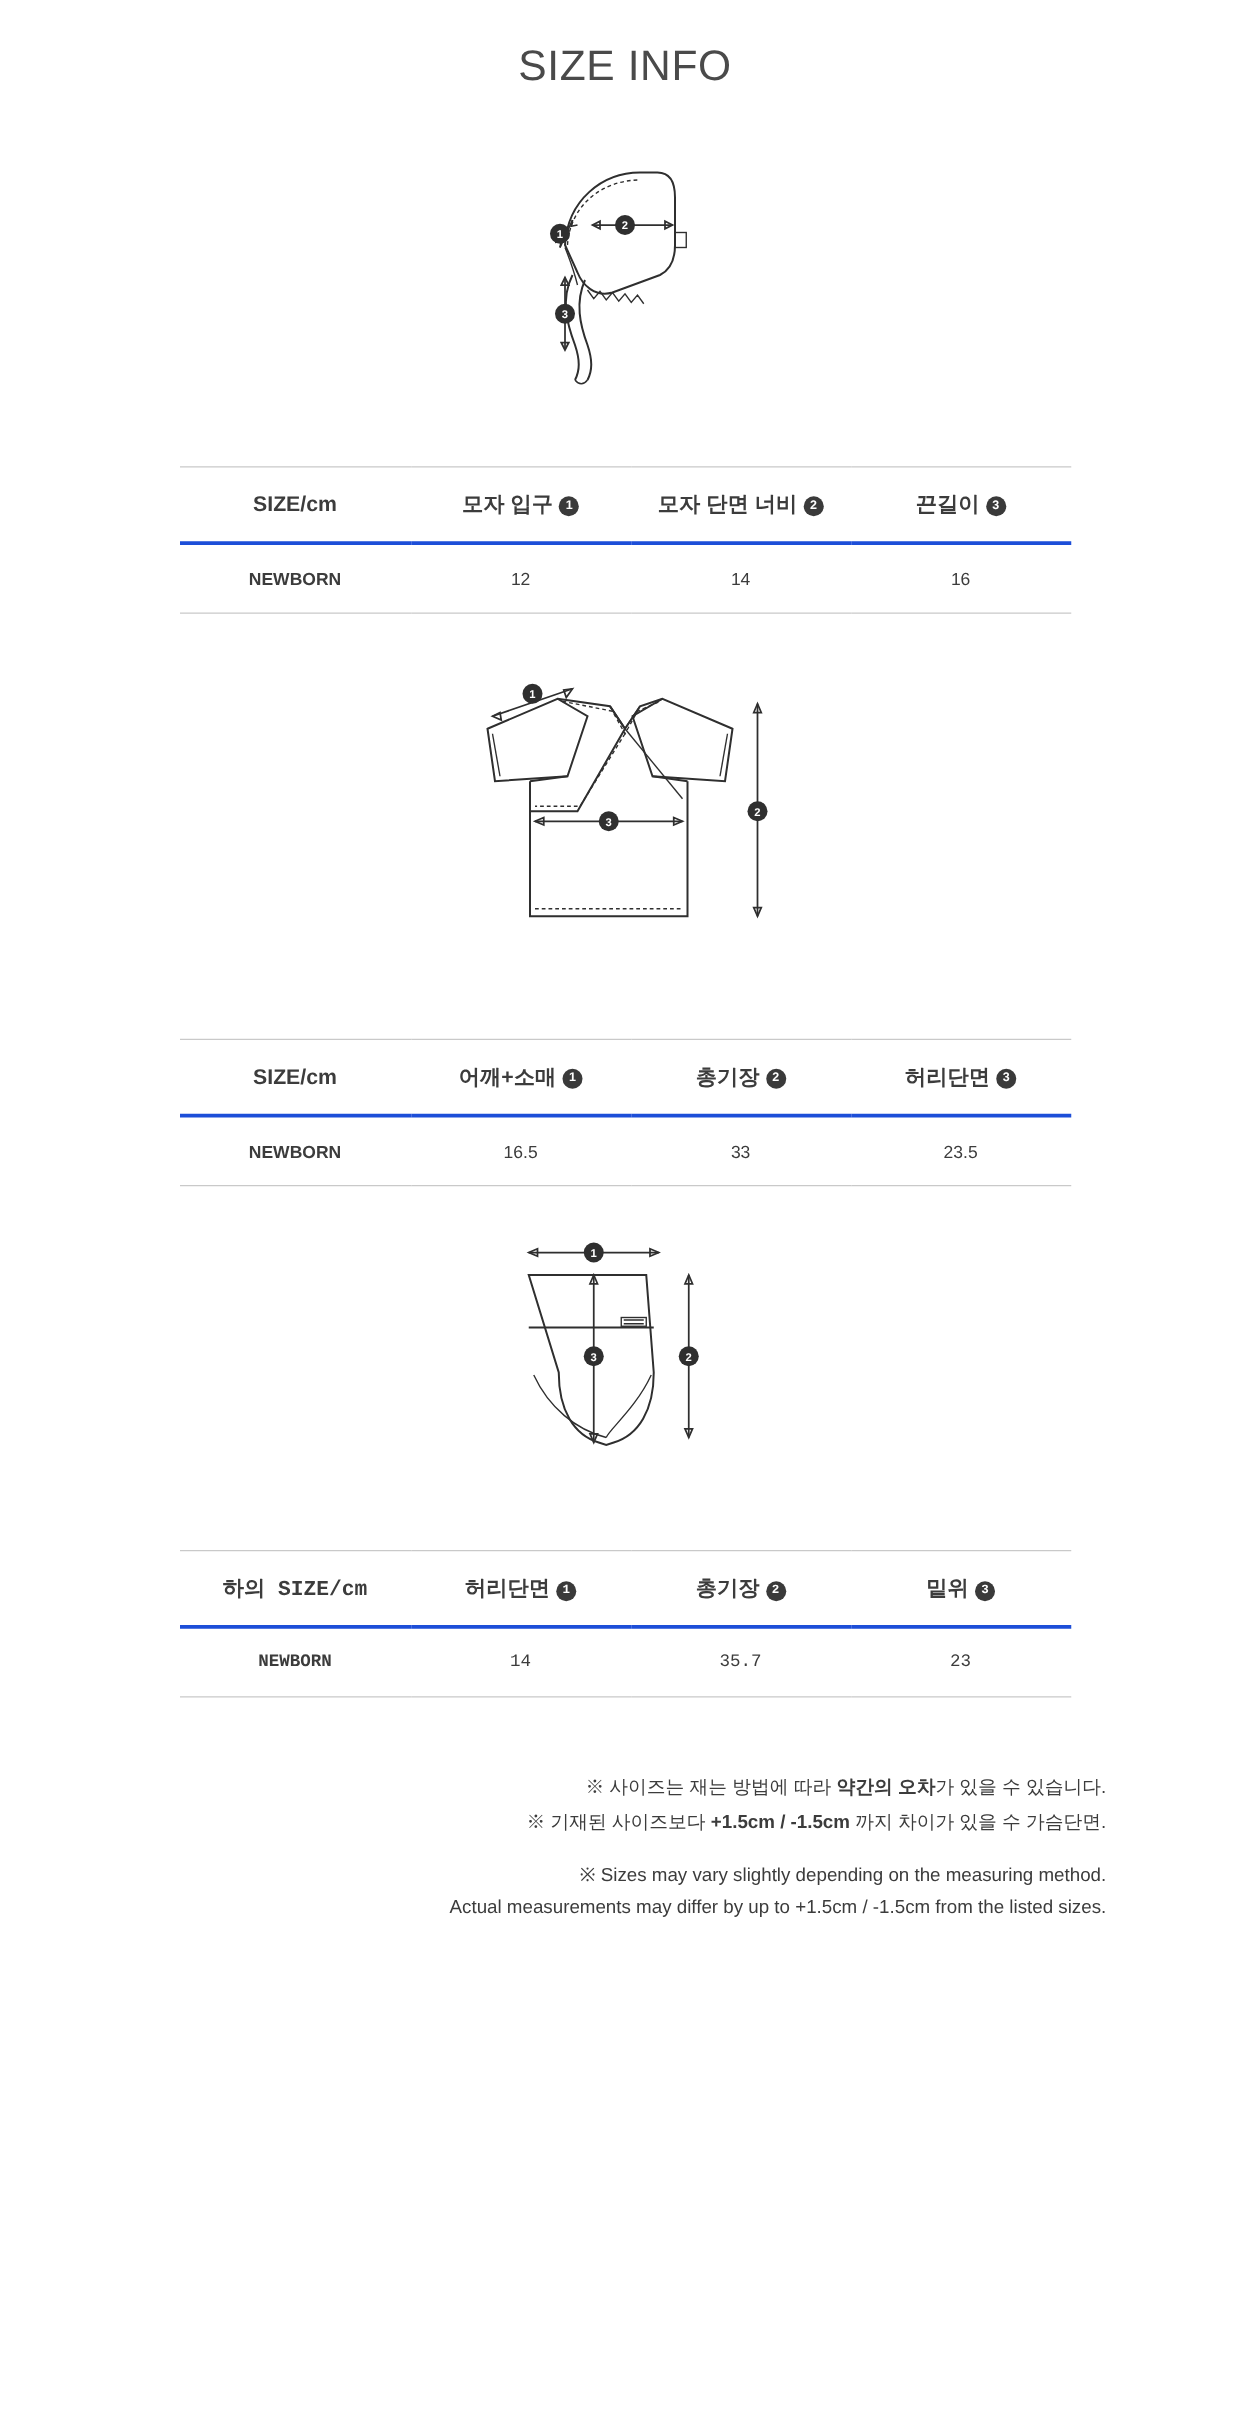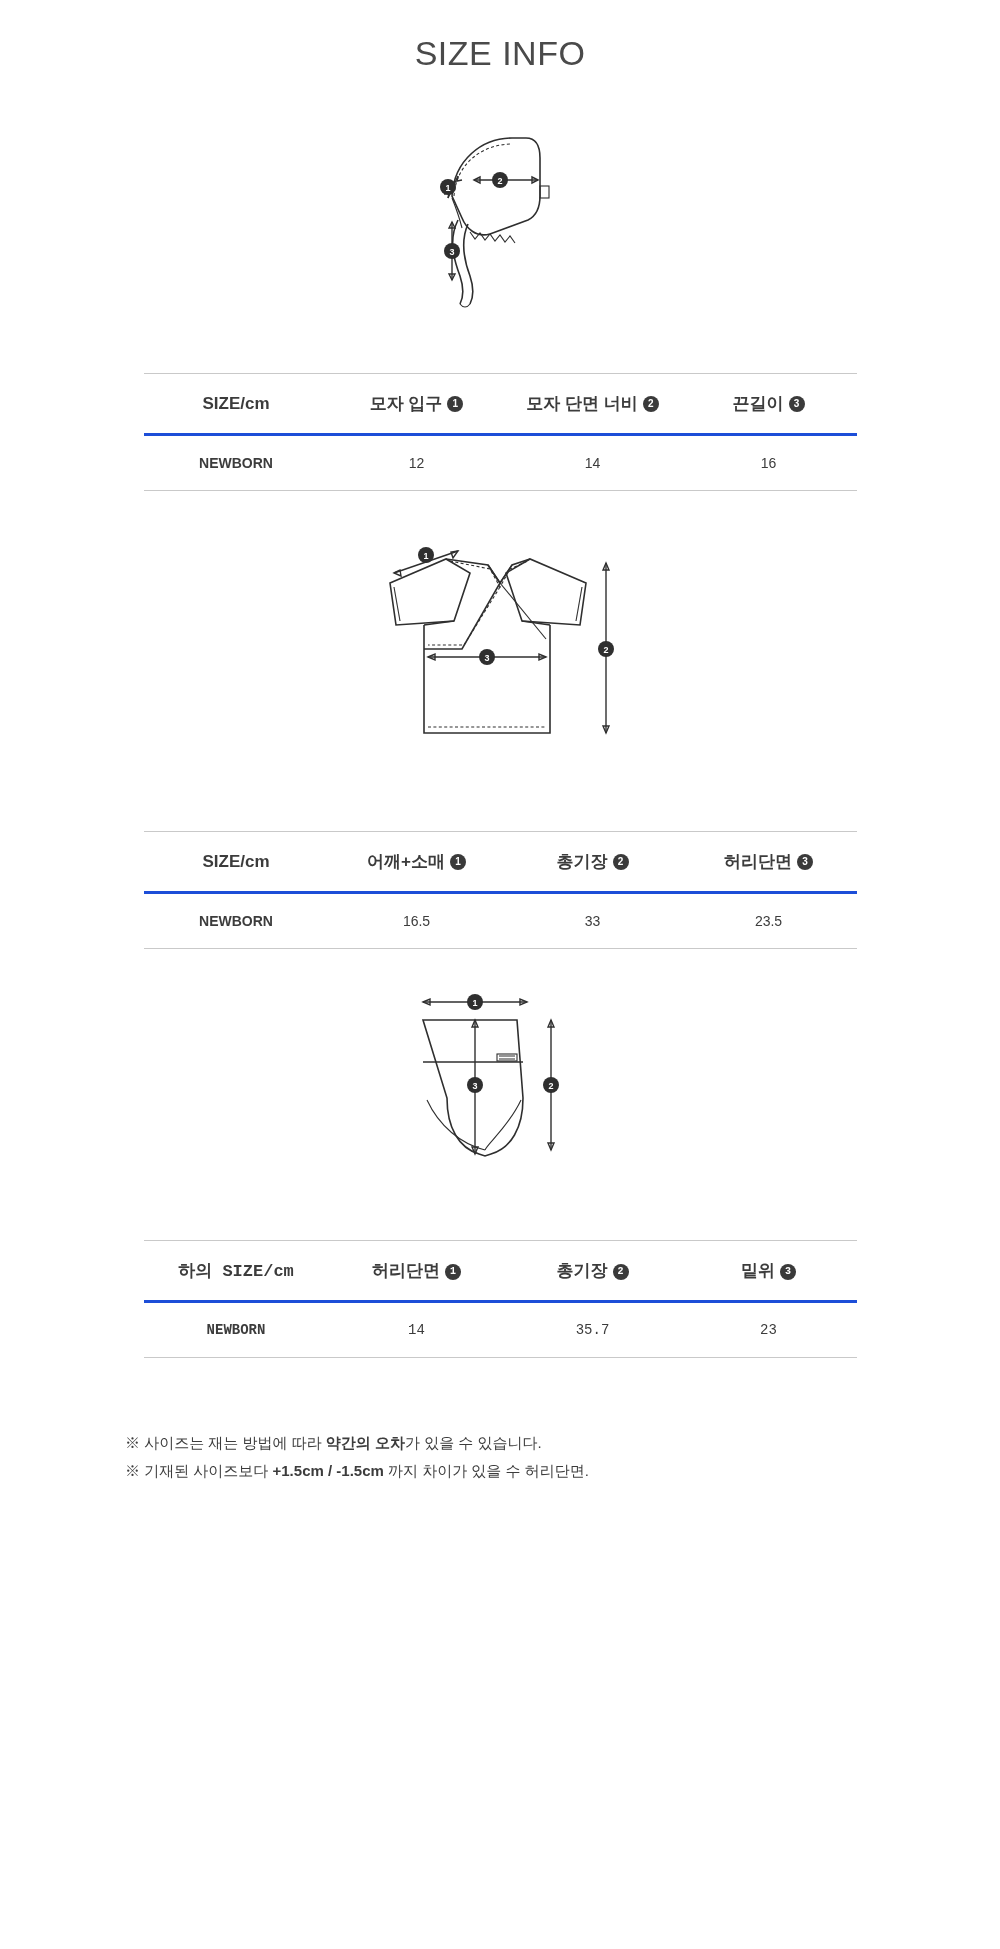--- a/index.html
+++ b/index.html
@@ -81,23 +81,24 @@
     color: #ffffff;
     font-size: 10px;
     font-weight: bold;
     line-height: 1;
     vertical-align: 2px;
     margin-left: 5px;
   }
 
   .notes {
     width: 760px;
-    margin: 13px auto;
+    margin: 0 auto;
     padding-top: 58px;
     padding-left: 10px;
+    text-align: right;
   }
   .note-line {
     font-size: 15px;
     color: #3c3c3c;
     line-height: 1.85;
   }
   .note-line b { font-weight: bold; }
   .notes-en {
     padding-top: 16px;
   }
@@ -296,16 +297,20 @@
           <td>14</td>
           <td>35.7</td>
           <td>23</td>
         </tr>
       </tbody>
     </table>
   </div>
 
   <div class="notes">
     <div class="note-line"><span>※ 사이즈는 재는 방법에 따라 </span><b>약간의 오차</b><span>가 있을 수 있습니다.</span></div>
-    <div class="note-line"><span>※ 기재된 사이즈보다 </span><b>+1.5cm / -1.5cm</b><span> 까지 차이가 있을 수 허리단면.</span></div>
+    <div class="note-line"><span>※ 기재된 사이즈보다 </span><b>+1.5cm / -1.5cm</b><span> 까지 차이가 있을 수 가슴단면.</span></div>
+    <div class="notes-en">
+      <div class="note-en-line">※ Sizes may vary slightly depending on the measuring method.</div>
+      <div class="note-en-line note-en-indent">Actual measurements may differ by up to +1.5cm / -1.5cm from the listed sizes.</div>
+    </div>
   </div>
 
 </div>
 
 </body></html>

